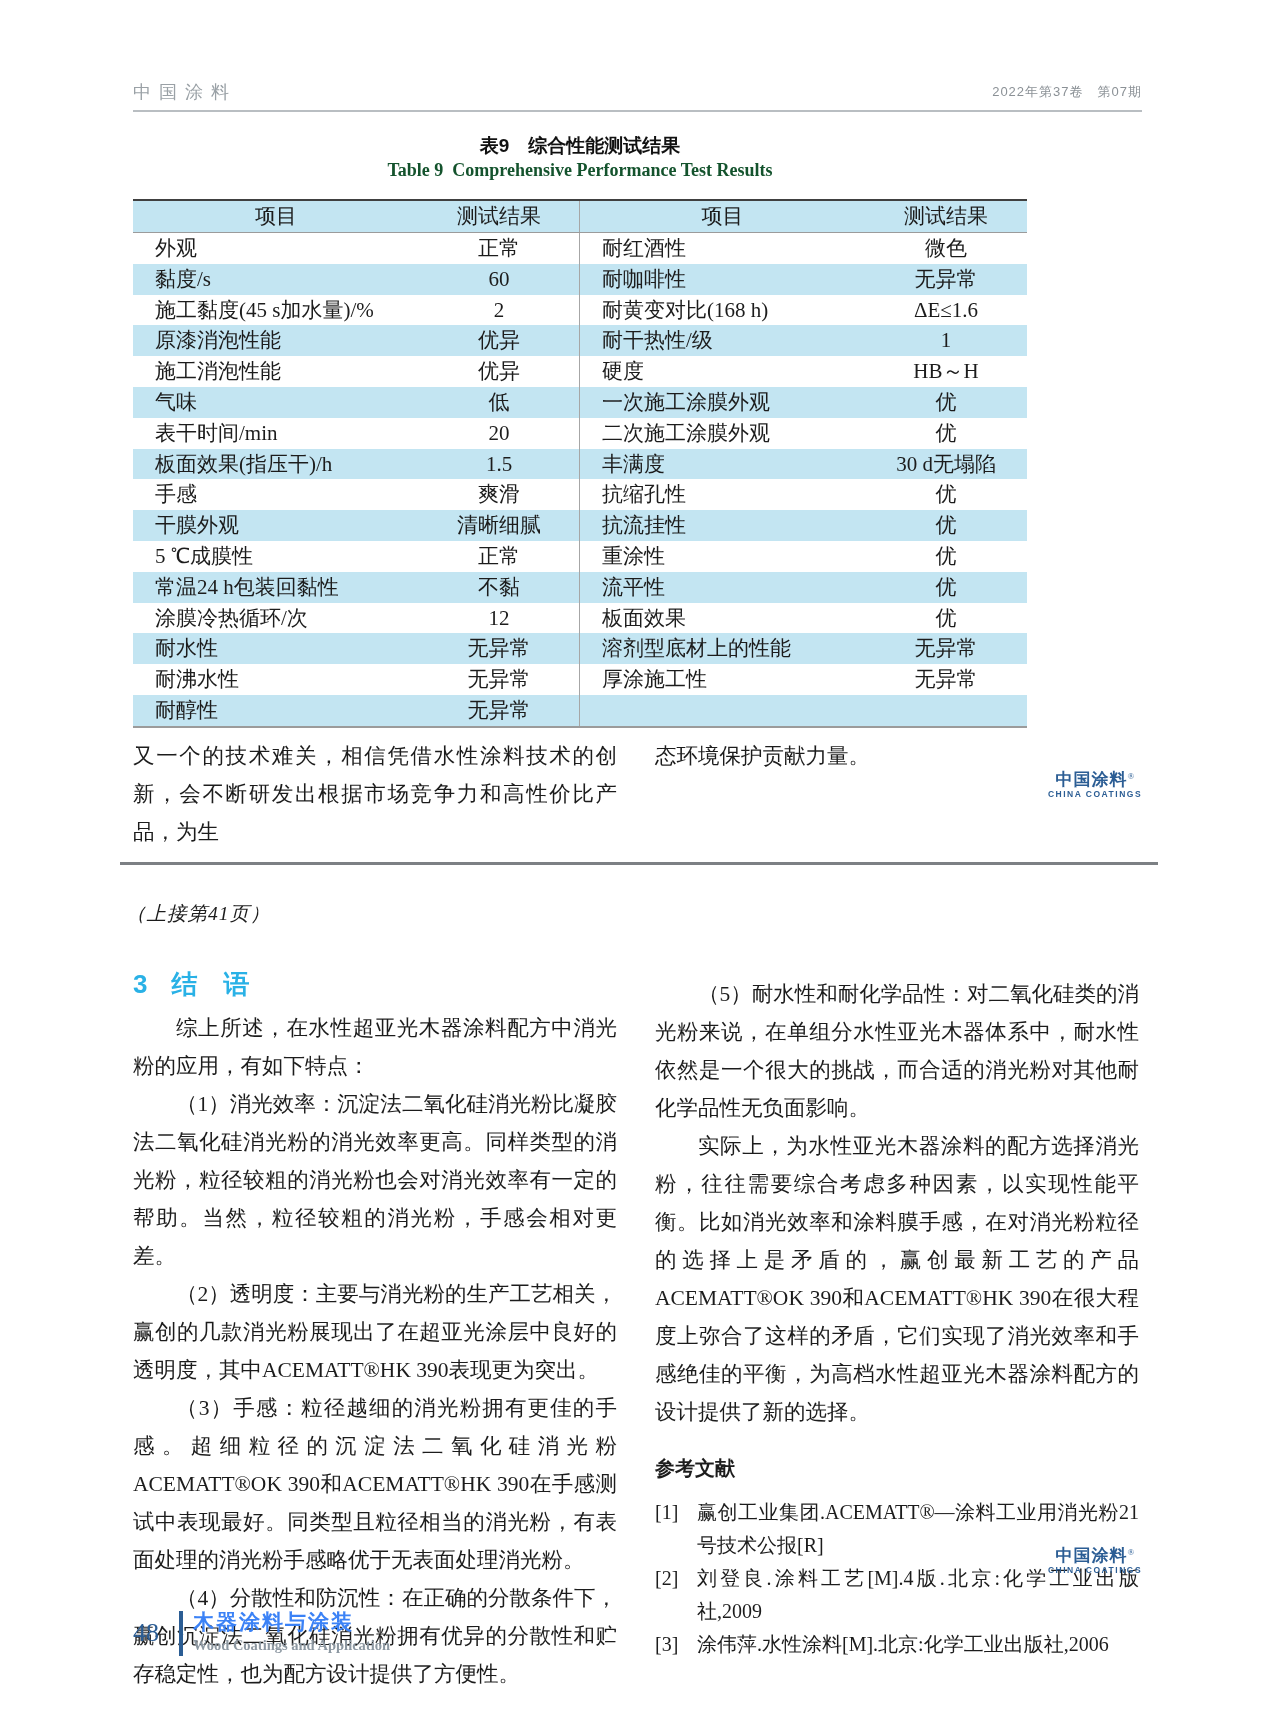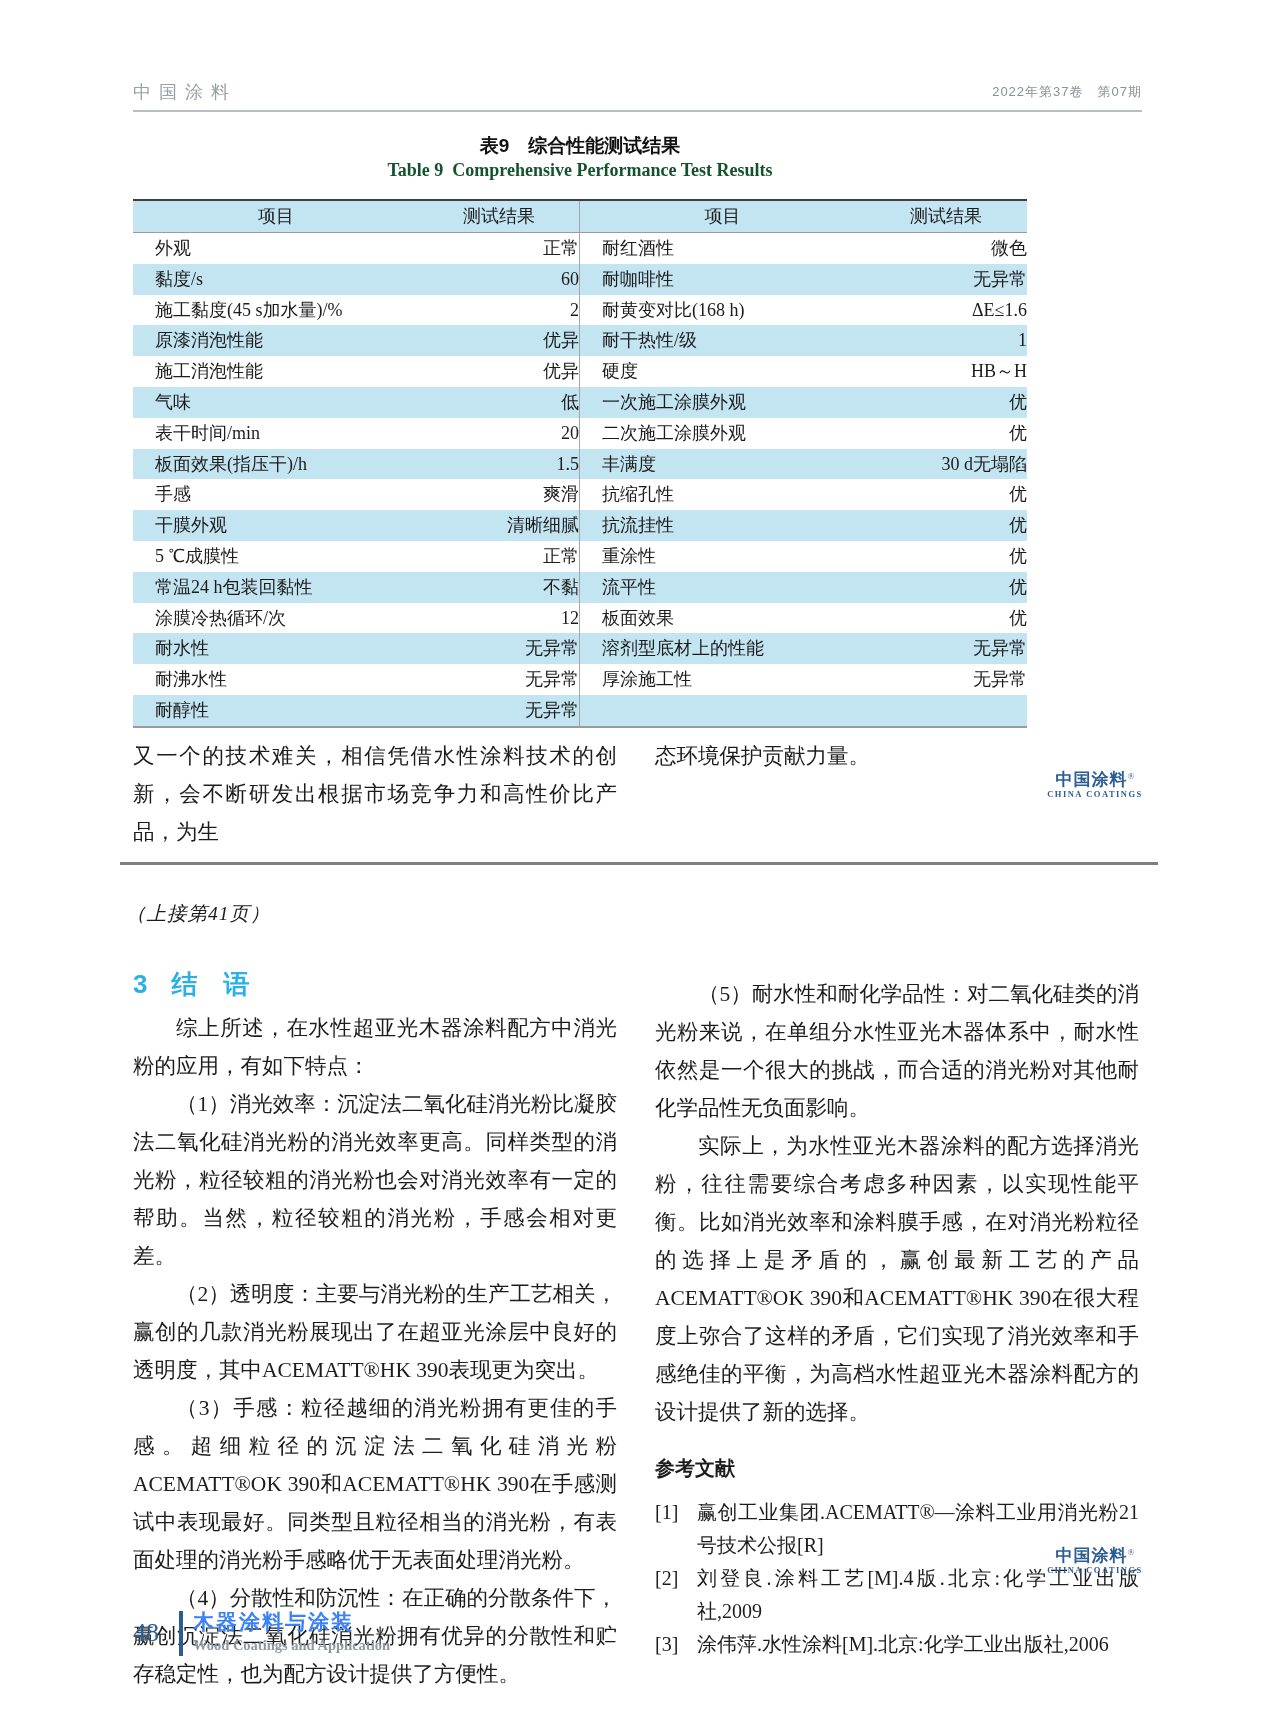--- a/index.html
+++ b/index.html
@@ -15,39 +15,39 @@
   .header-rule  { position:absolute; left:133px; width:1009px; top:110px; height:2px; background:#b9bec2; }
 
   
   .table-title-zh { position:absolute; left:133px; width:894px; top:133px; text-align:center;
                     font-family:"Liberation Sans", sans-serif; font-weight:bold; font-size:19px; color:#111; }
   .table-title-en { position:absolute; left:133px; width:894px; top:160px; text-align:center;
                     font-weight:bold; font-size:18px; color:#14532d; }
 
   
   .ptable { position:absolute; left:133px; top:199px; width:894px;
-            border-top:2px solid #404040; border-bottom:2px solid #9b9b9b; font-size:18px; }
+            border-top:2px solid #404040; border-bottom:2px solid #9b9b9b; font-size:21px; }
   .trow { display:grid; grid-template-columns:286px 160px 286px 162px; }
   .trow.head { background:var(--stripe); border-bottom:1px solid #9b9b9b; }
   .trow.stripe { background:var(--stripe); }
   .cell { height:30.8px; line-height:30.8px; overflow:hidden; white-space:nowrap; }
   .cell.item { padding-left:22px; }
-  .cell.result { text-align:right; }
+  .cell.result { text-align:center; }
   .cell.rstart { border-left:1.5px solid #a6a6a6; }
   .trow.head .cell { text-align:center; padding-left:0; height:31px; line-height:31px; }
 
   
   .post-left  { position:absolute; left:133px; top:737px; width:484px; font-size:21.5px; line-height:38px; text-align:justify; }
   .post-right { position:absolute; left:655px; top:737px; width:484px; font-size:21.5px; line-height:38px; }
 
   
   .brand { position:absolute; width:130px; text-align:center; color:var(--brand); line-height:1.15; }
   .brand .zh { font-family:"Liberation Sans", sans-serif; font-weight:bold; font-size:17px; letter-spacing:1px; }
   .brand .reg { font-size:9px; vertical-align:super; }
-  .brand .en { font-family:Liberation Serif, serif; font-weight:bold; font-size:8.5px; letter-spacing:1.5px; }
+  .brand .en { font-family:Liberation Sans, sans-serif; font-weight:bold; font-size:8.5px; letter-spacing:1.5px; }
   .brand-1 { left:1030px; top:770px; }
   .brand-2 { left:1030px; top:1546px; }
 
   
   .mid-rule { position:absolute; left:120px; top:862px; width:1038px; height:3px; background:#7c8084; }
   .cont-note { position:absolute; left:126px; top:900px; font-size:19.5px; font-style:italic; letter-spacing:1px; }
 
   
   .sec-heading { position:absolute; left:133px; top:967px; font-family:"Liberation Sans", sans-serif;
                  font-weight:bold; font-size:26px; color:var(--accent); }

